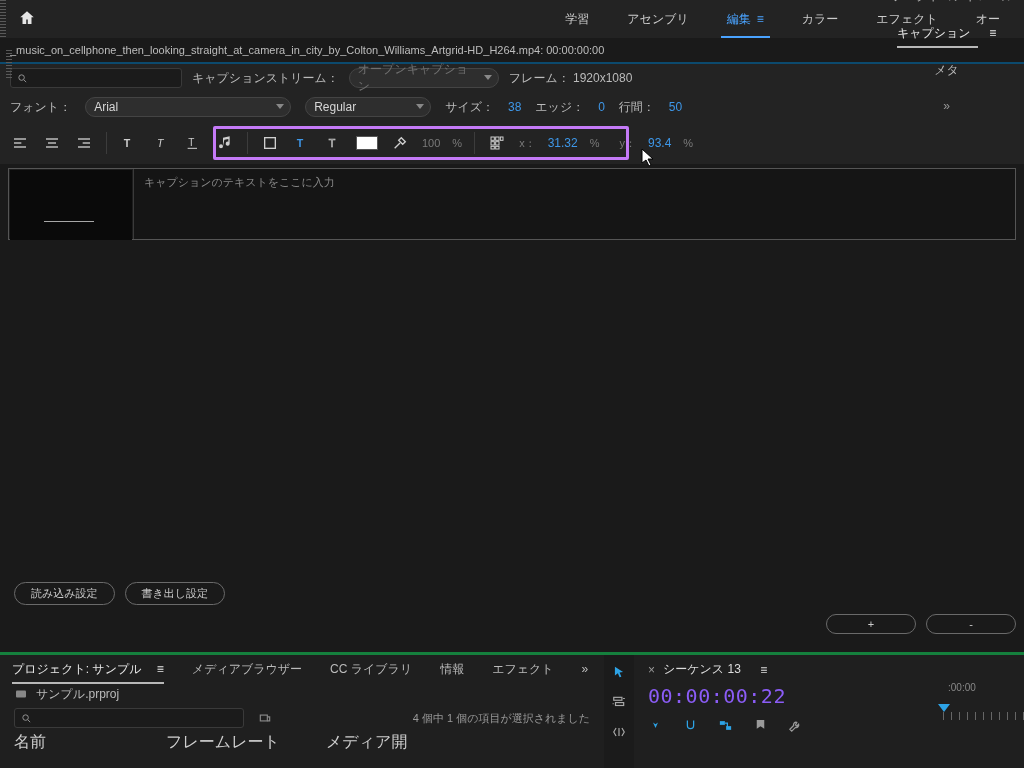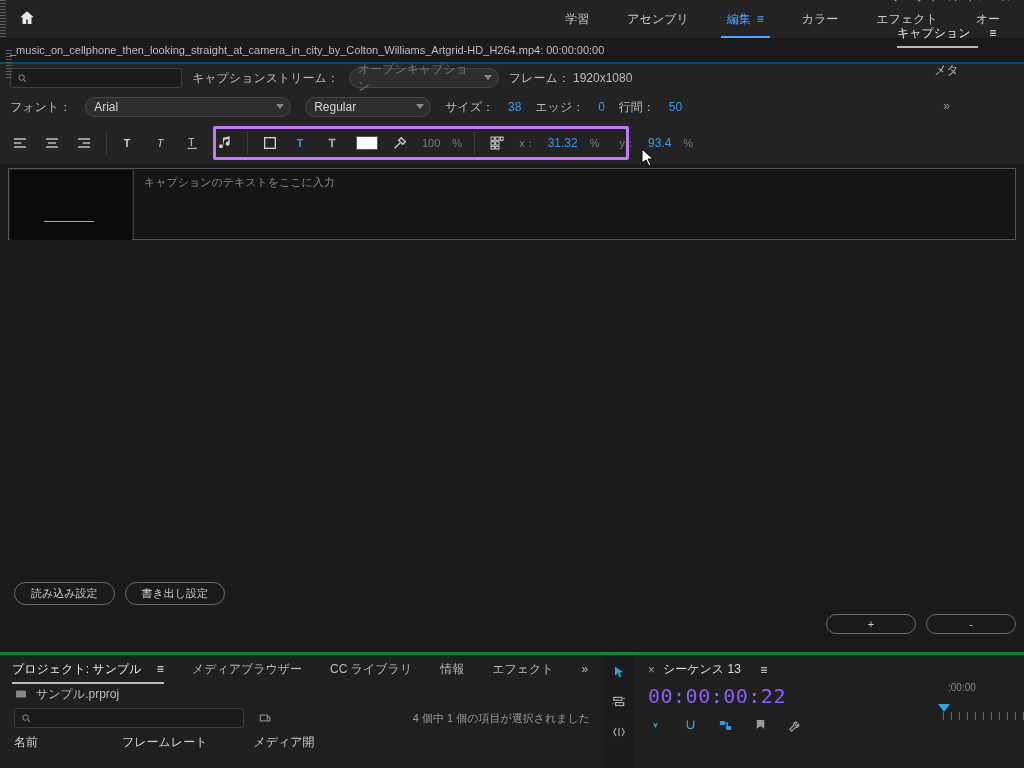--- a/index.html
+++ b/index.html
@@ -51,21 +51,21 @@
 .bottom-panels { position:absolute; left:0; right:0; top:652px; bottom:0; display:flex; background:#1f1f1f; border-top:3px solid #15803d; }
 .panel-left { width:604px; display:flex; flex-direction:column; }
 .pl-tabs { height:28px; display:flex; align-items:center; gap:28px; padding:0 12px; }
 .pl-tab { color:#bbb; font-size:12px; display:flex; align-items:center; gap:6px; cursor:pointer; }
 .pl-tab.active { color:#e8e8e8; position:relative; }
 .pl-tab.active::after { content:""; position:absolute; left:0; right:0; bottom:-6px; height:2px; background:#b8b8b8; }
 .proj-name { height:22px; display:flex; align-items:center; gap:8px; padding:0 14px; color:#bbb; font-size:12px; }
 .pl-srchrow { height:26px; display:flex; align-items:center; gap:14px; padding:0 14px; }
 .pl-srchrow .srch { width:230px; }
 .sel-info { color:#999; font-size:11px; margin-left:auto; }
-.col-headers { height:22px; display:flex; align-items:center; padding:0 14px; gap:84px; color:#cfcfcf; font-size:12px; }
+.col-headers { height:22px; display:flex; align-items:center; padding:0 14px; gap:120px; color:#cfcfcf; font-size:16px; }
 .panel-divider { width:30px; display:flex; flex-direction:column; align-items:center; gap:16px; padding-top:10px; background:#1b1b1b; }
 .panel-divider svg { width:14px; height:14px; }
 .panel-right { flex:1; display:flex; flex-direction:column; padding:6px 10px 0 14px; }
 .pr-tabs { display:flex; align-items:center; gap:8px; font-size:12px; color:#ddd; }
 .pr-close { color:#999; }
 .pr-tc { color:#8b5cf6; font-size:20px; font-family:monospace; margin-top:6px; letter-spacing:.5px; }
 .pr-icons { display:flex; gap:20px; margin-top:10px; align-items:center; }
 .pr-icons svg { width:15px; height:15px; }
 .ruler-zone { position:absolute; right:0; top:682px; width:88px; }
 .ruler-time { color:#888; font-size:10px; position:absolute; left:12px; top:0; }

